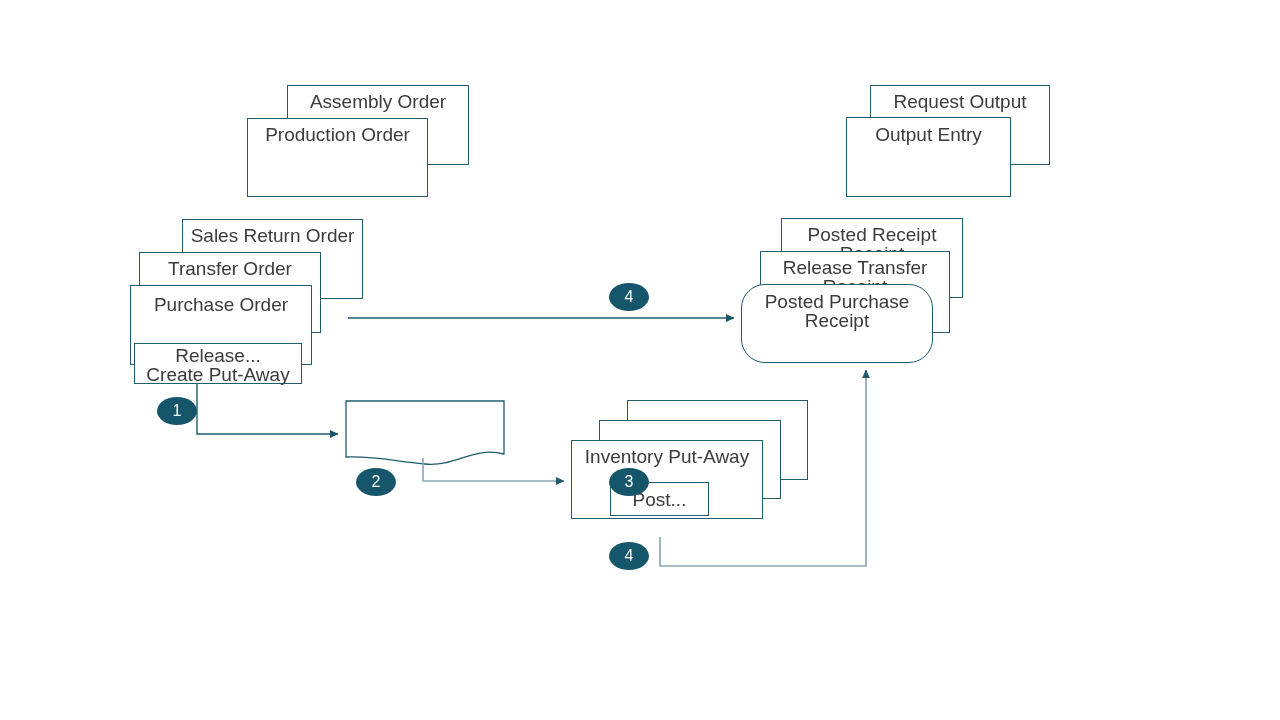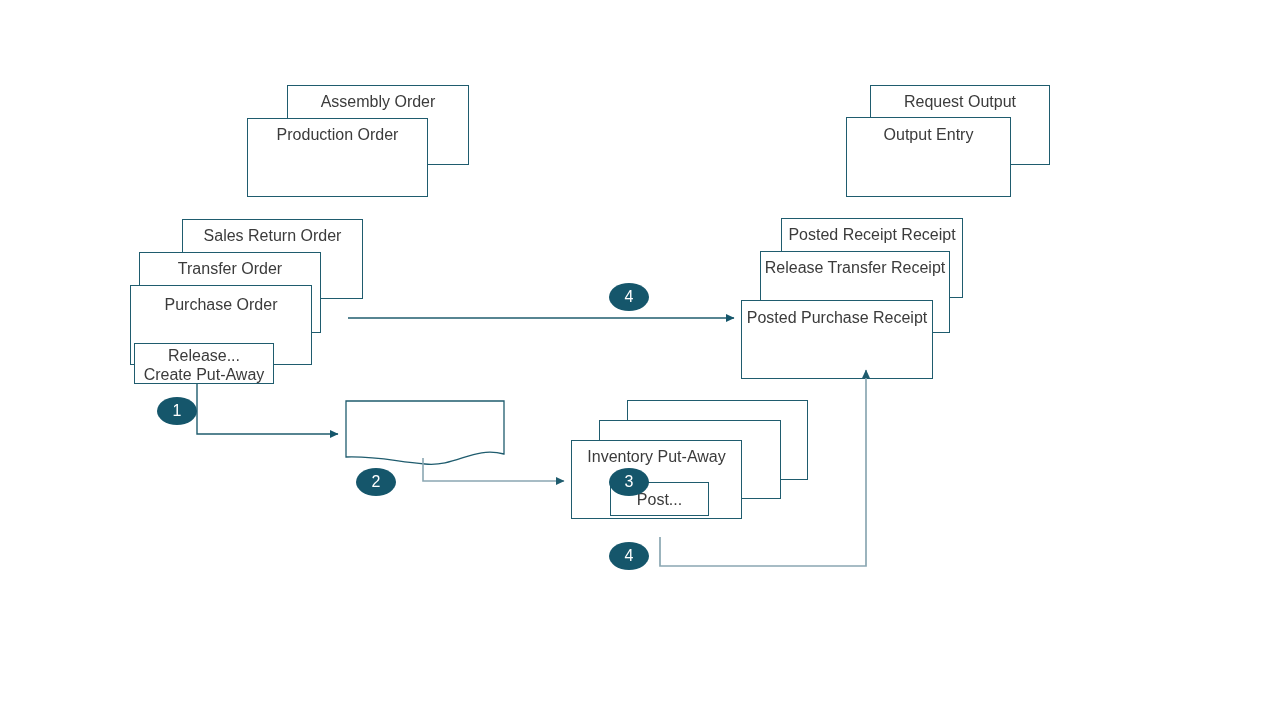--- a/index.html
+++ b/index.html
@@ -14,21 +14,21 @@
     position:absolute;
     box-sizing:border-box;
     border:1.3px solid #1F5C6E;
     background:#ffffff;
   }
   .node .label{
     position:absolute;
     left:0;right:0;
     text-align:center;
     color:#3b3b3b;
-    font-size:16px;
+    font-size:19px;
     line-height:19px;
     white-space:pre-line;
   }
   .badge{
     position:absolute;
     width:40px;height:28px;
     border-radius:50%;
     background:#15566B;
     color:#ffffff;
     font-size:16px;
@@ -53,55 +53,55 @@
 
   <div class="node" style="left:182px;top:219px;width:181px;height:80px;">
     <div class="label" style="top:6px;">Sales Return Order</div>
   </div>
   <div class="node" style="left:139px;top:252px;width:182px;height:81px;">
     <div class="label" style="top:6px;">Transfer Order</div>
   </div>
   <div class="node" style="left:112px;top:285px;width:182px;height:80px;margin-left:18px;">
     <div class="label" style="top:9px;">Purchase Order</div>
   </div>
-  <div class="node" style="left:134px;top:343px;width:140px;height:41px;">
+  <div class="node" style="left:134px;top:343px;width:168px;height:41px;">
     <div class="label" style="top:2px;">Release...
 Create Put-Away</div>
   </div>
 
   <div style="position:absolute;left:345px;top:400px;width:160px;height:70px;">
     <svg width="160" height="70" viewBox="0 0 160 70" style="position:absolute;left:0;top:0;">
       <path d="M1,1 L159,1 L159,54 C128,46 112,67 80,64 C48,61 32,56 1,57 Z" fill="#ffffff" stroke="#1F5C6E" stroke-width="1.3"></path>
     </svg>
     <div class="label" style="top:15px;">Inbound Request</div>
   </div>
 
   <div class="node" style="left:627px;top:400px;width:181px;height:80px;"></div>
   <div class="node" style="left:599px;top:420px;width:182px;height:79px;"></div>
-  <div class="node" style="left:571px;top:440px;width:171px;height:79px;padding-left:28px;">
+  <div class="node" style="left:571px;top:440px;width:192px;height:79px;padding-left:28px;">
     <div class="label" style="top:6px;">Inventory Put-Away</div>
   </div>
   <div class="node" style="left:610px;top:482px;width:99px;height:34px;">
     <div class="label" style="top:7px;">Post...</div>
   </div>
 
   <div class="node" style="left:870px;top:85px;width:180px;height:80px;">
     <div class="label" style="top:6px;">Request Output</div>
   </div>
   <div class="node" style="left:846px;top:117px;width:165px;height:80px;padding-left:36px;">
     <div class="label" style="top:7px;">Output Entry</div>
   </div>
 
   <div class="node" style="left:781px;top:218px;width:182px;height:80px;">
     <div class="label" style="top:6px;">Posted Receipt Receipt</div>
   </div>
   <div class="node" style="left:760px;top:251px;width:190px;height:82px;">
     <div class="label" style="top:6px;">Release Transfer Receipt</div>
   </div>
-  <div class="node" style="left:741px;top:300px;width:192px;height:79px;">
+  <div class="node" style="left:741px;top:284px;width:192px;height:79px;border-radius:24px;">
     <div class="label" style="top:7px;">Posted Purchase Receipt</div>
   </div>
 
   <svg class="wires">
     <defs>
       <marker id="arrowDark" markerWidth="9" markerHeight="9" refX="8" refY="4.5" orient="auto" markerUnits="userSpaceOnUse">
         <path d="M0,0.6 L8.5,4.5 L0,8.4 Z" fill="#15566B"></path>
       </marker>
       <marker id="arrowGray" markerWidth="9" markerHeight="9" refX="8" refY="4.5" orient="auto" markerUnits="userSpaceOnUse">
         <path d="M0,0.6 L8.5,4.5 L0,8.4 Z" fill="#1F5C6E"></path>

